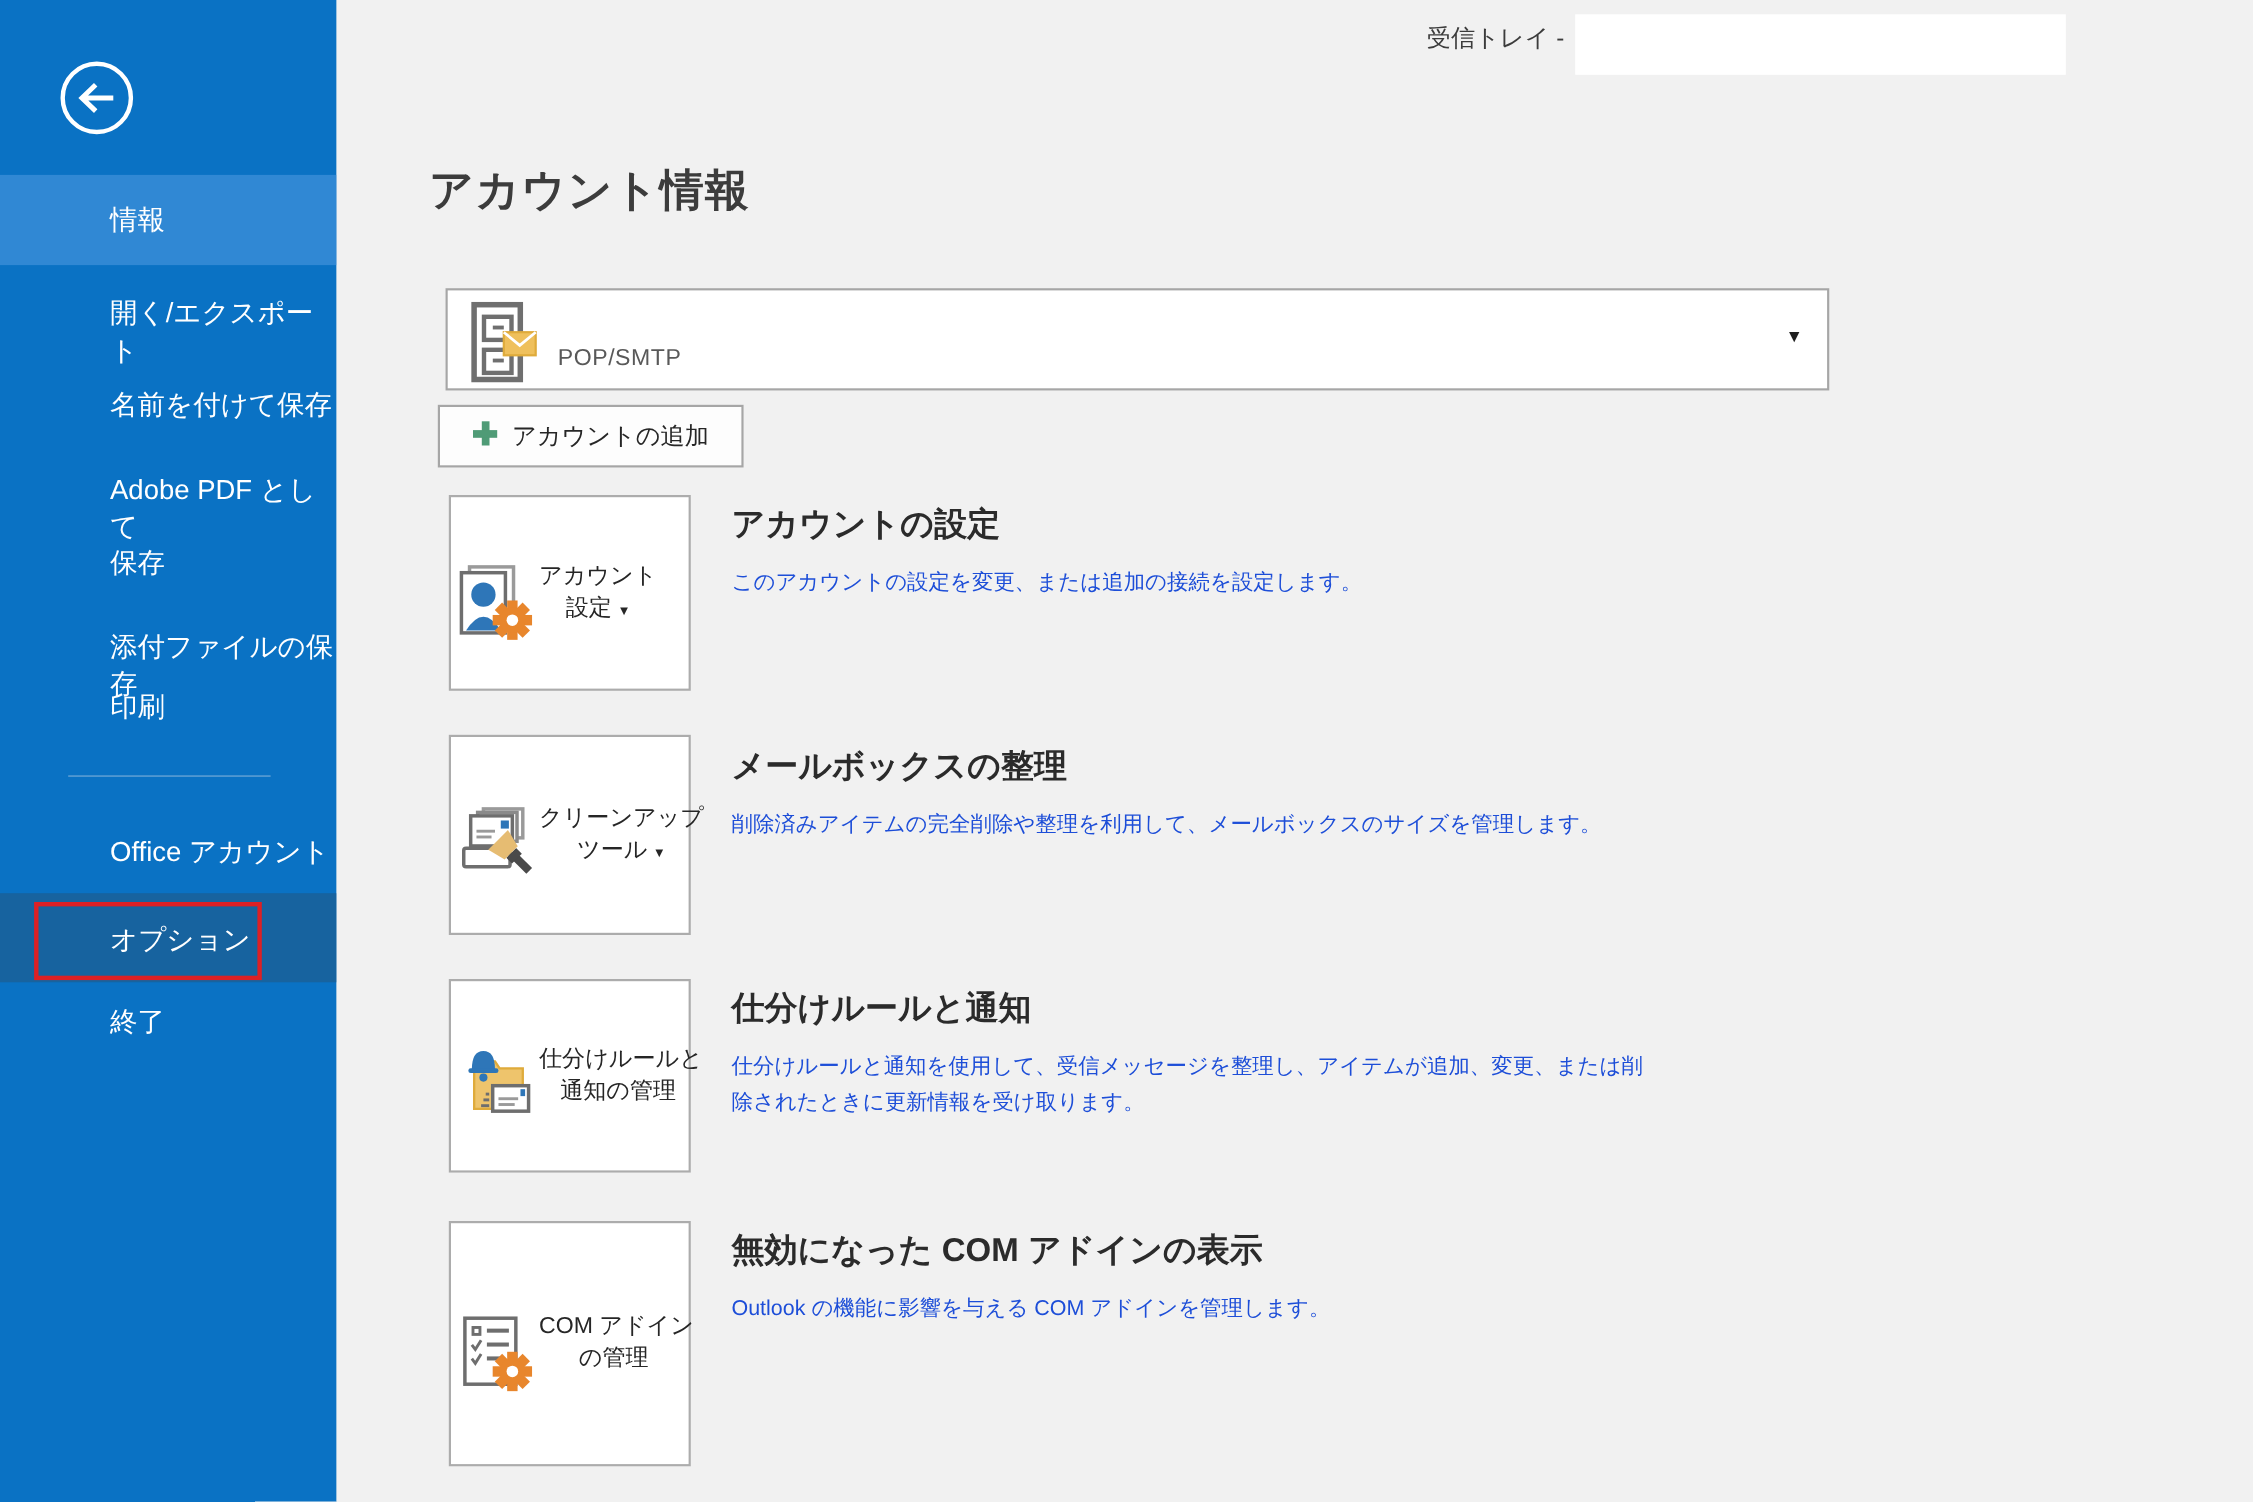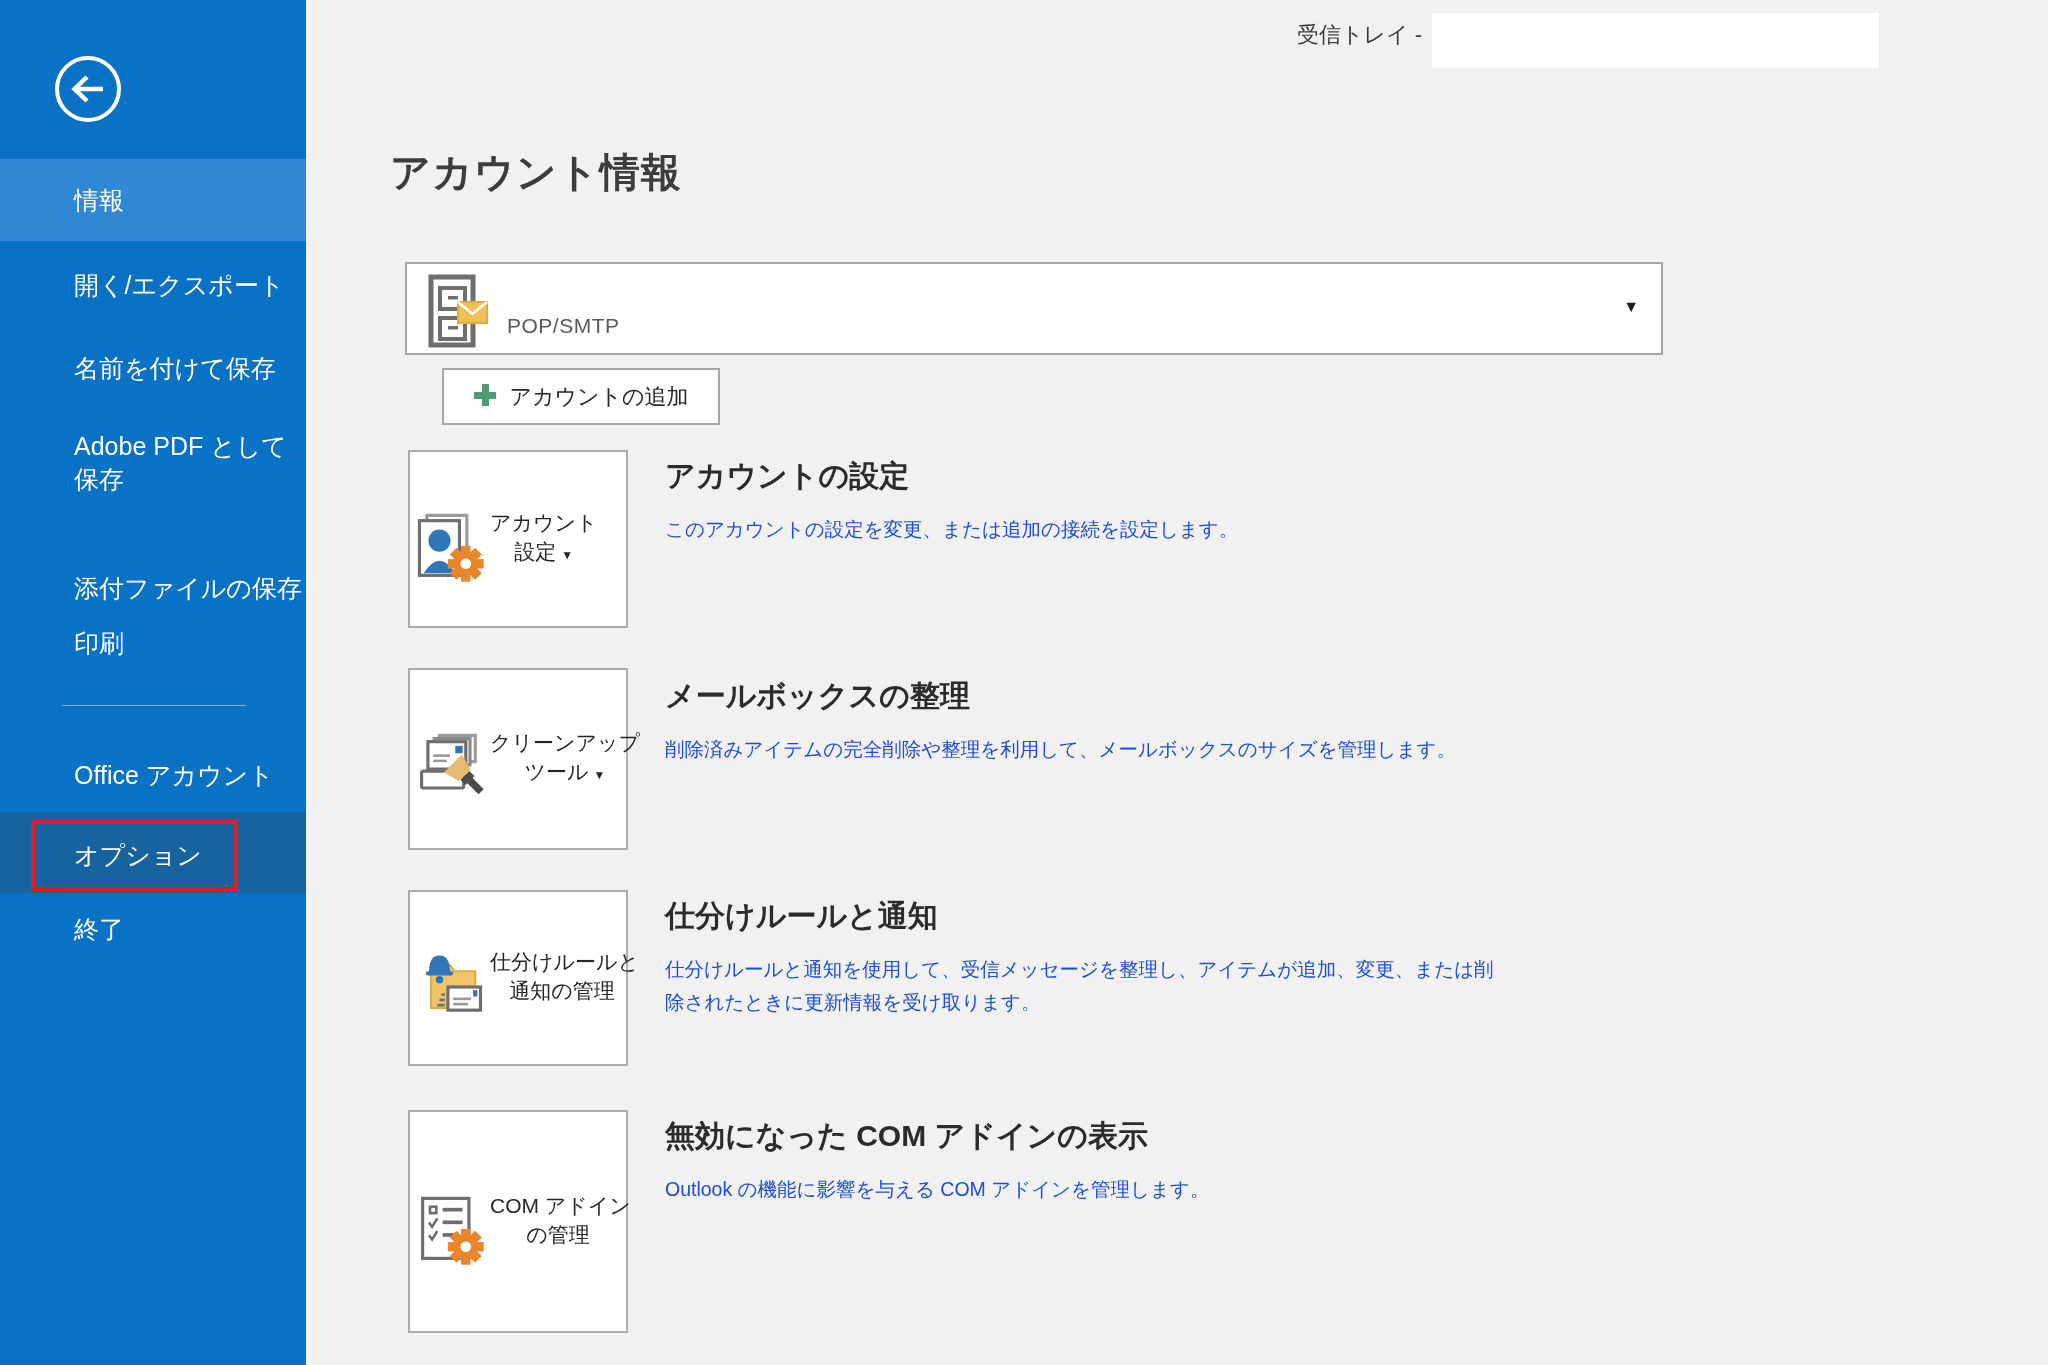--- a/index.html
+++ b/index.html
@@ -6,21 +6,21 @@
   body{
     width:2048px;height:1365px;position:relative;overflow:hidden;
     background:#f1f1f1;
     font-family:"Liberation Sans","DejaVu Sans",sans-serif;
     -webkit-font-smoothing:antialiased;
   }
   
   .sidebar{position:absolute;left:0;top:0;width:306px;height:1365px;background:#0a72c4;}
   .back-btn{position:absolute;left:53px;top:54px;width:70px;height:70px;cursor:pointer;}
   .nav-item{position:absolute;left:0;width:306px;color:#fff;font-size:25px;}
-  .nav-label{display:block;padding-left:74px;line-height:34px;}
+  .nav-label{display:block;padding-left:74px;line-height:34px;margin-left:26px;}
   .item-info{top:159px;height:82px;background:#3088d4;}
   .item-info .nav-label{line-height:82px;}
   .item-open{top:268px;height:34px;}
   .item-saveas{top:351px;height:34px;}
   .item-adobe{top:430px;height:68px;}
   .item-adobe .nav-label{line-height:33px;}
   .item-attach{top:571px;height:34px;}
   .item-print{top:626px;height:34px;}
   .sidebar-divider{position:absolute;left:62px;top:705px;width:184px;height:1px;background:#7fb0d9;}
   .item-office{top:758px;height:34px;}
@@ -32,21 +32,21 @@
   .main{position:absolute;left:306px;top:0;right:0;bottom:0;background:#f1f1f1;}
   .inbox-label{position:absolute;right:626px;top:20px;font-size:22px;color:#3c3c3c;white-space:nowrap;}
   .redacted-box{position:absolute;left:1126px;top:13px;width:446px;height:55px;background:#ffffff;}
   .page-title{position:absolute;left:84px;top:118px;font-size:40px;color:#3c3c3c;letter-spacing:1px;white-space:nowrap;}
   
   .account-dropdown{position:absolute;left:99px;top:262px;width:1258px;height:93px;background:#fff;border:2px solid #a6a6a6;box-sizing:border-box;cursor:pointer;}
   .dd-icon{position:absolute;left:18px;top:9px;}
   .dd-value{position:absolute;left:100px;top:50px;font-size:21px;color:#595959;letter-spacing:.5px;}
   .dd-caret{position:absolute;right:22px;top:34px;font-size:16px;color:#1f1f1f;}
   
-  .add-account-btn{position:absolute;left:92px;top:368px;width:278px;height:57px;background:#fdfdfd;border:2px solid #a6a6a6;box-sizing:border-box;display:flex;align-items:center;justify-content:center;gap:12px;cursor:pointer;margin-left:44px;}
+  .add-account-btn{position:absolute;left:92px;top:368px;width:278px;height:57px;background:#fdfdfd;border:2px solid #a6a6a6;box-sizing:border-box;display:flex;align-items:center;justify-content:center;gap:12px;cursor:pointer;}
   .add-account-label{font-size:22px;color:#262626;white-space:nowrap;}
   
   .tile{position:absolute;left:102px;width:220px;background:#fff;border:2px solid #acacac;box-sizing:border-box;display:flex;flex-direction:row;align-items:center;cursor:pointer;}
   .tile-1{top:450px;height:178px;}
   .tile-2{top:668px;height:182px;}
   .tile-3{top:890px;height:176px;}
   .tile-4{top:1110px;height:223px;}
   .tile-icon{margin-top:18px;height:82px;display:flex;align-items:center;justify-content:center;}
   .tile-label{font-size:21px;color:#262626;line-height:29px;text-align:center;white-space:nowrap;}
   .tile-caret{font-size:12px;color:#262626;margin-left:5px;}

